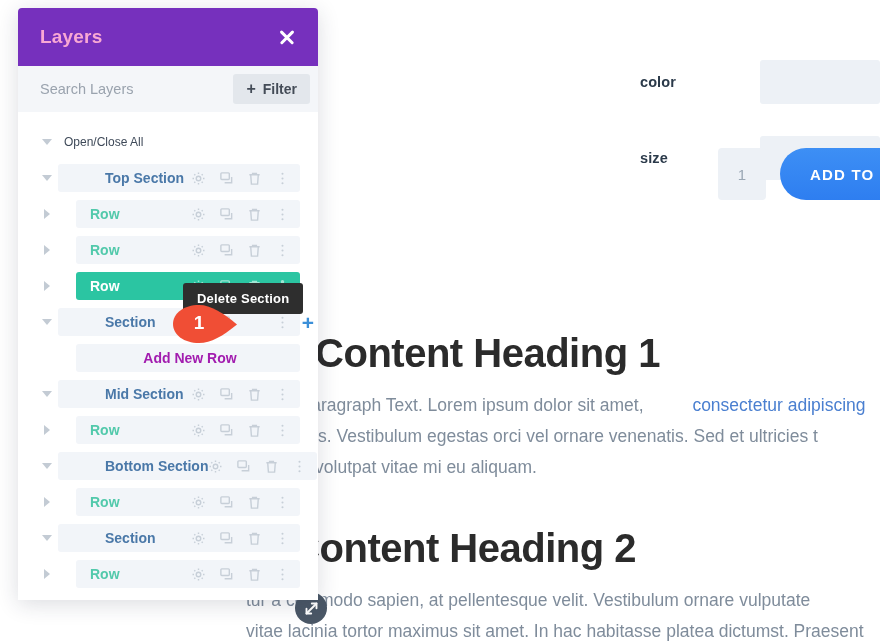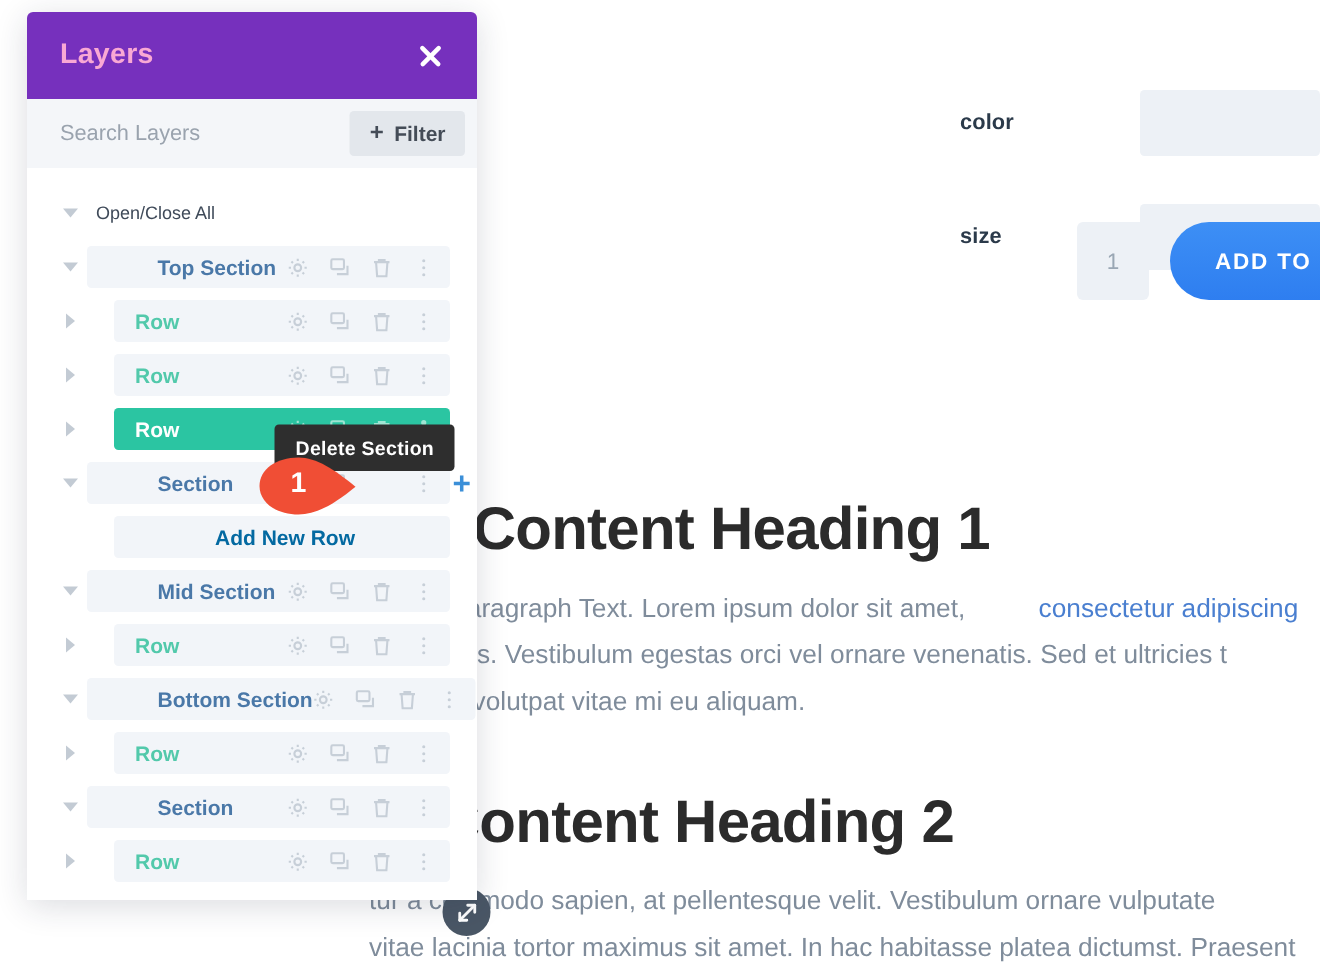--- a/index.html
+++ b/index.html
@@ -143,21 +143,21 @@
   .row-body.indent { margin-left: 18px; }
   .row-body.active { background: #2bc5a2; }
   .row-body.addrow {
     justify-content: center; background: #f2f5f9;
   }
 
   .row-label { flex: 1; font-size: 14px; white-space: nowrap; }
   .row-label.section { color: #4a78a8; font-weight: bold; margin-left: 33px; }
   .row-label.row { color: #52c9ab; font-weight: bold; }
   .row-body.active .row-label.row { color: #ffffff; }
-  .row-label.addrow { flex: none; color: #0369a1; font-weight: bold; }
+  .row-label.addrow { flex: none; color: #a21caf; font-weight: bold; }
 
   .row-icons { display: flex; align-items: center; gap: 13px; }
   .ico { width: 15px; height: 15px; display: block; cursor: pointer; }
   .ico path, .ico circle, .ico rect, .ico line {
     stroke: #c7cfd8; fill: none; stroke-width: 1.5;
   }
   .ico.filled circle { fill: #c7cfd8; stroke: none; }
   .row-body.active .ico path, .row-body.active .ico circle,
   .row-body.active .ico rect, .row-body.active .ico line { stroke: #9fe5d3; }
   .row-body.active .ico.filled circle { fill: #9fe5d3; }

